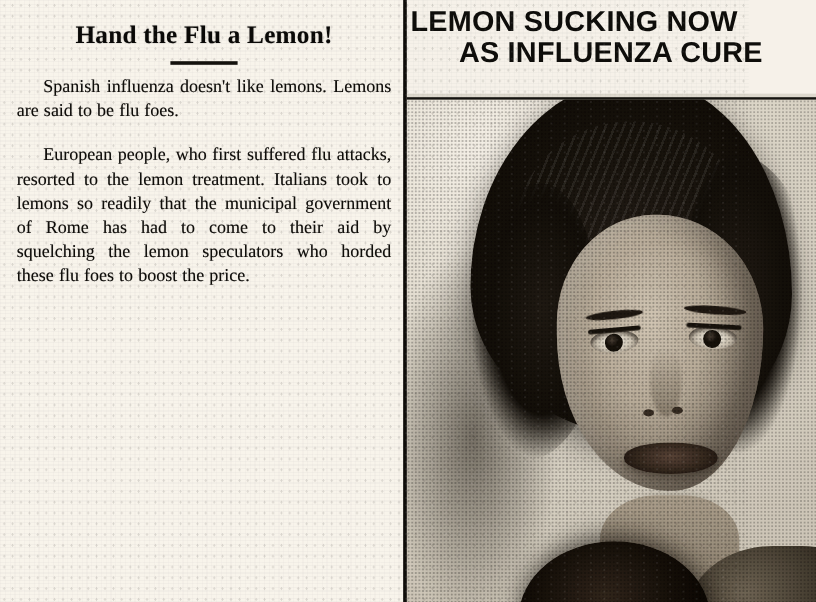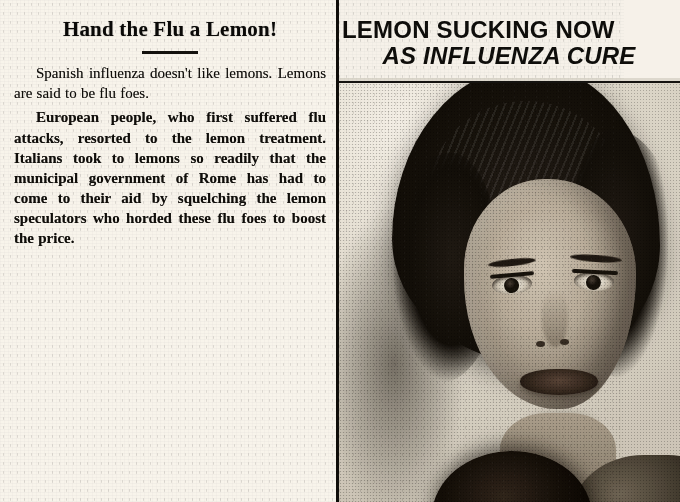--- a/index.html
+++ b/index.html
@@ -71,21 +71,21 @@
     margin: 0;
     font-size: 15px;
     line-height: 1.345;
     color: #14120f;
     text-align: justify;
     text-align-last: left;
     text-indent: 22px;
     word-spacing: 0.5px;
     text-shadow: 0 0 0.6px rgba(0,0,0,0.4);
   }
-  .body-text p + p { margin-top: 4px; font-weight: bold; }
+  .body-text p + p { margin-top: 16px; }
 
   
   .right-col {
     position: absolute;
     left: 336px;
     top: 0;
     width: 344px;
     height: 502px;
     background: #d9d4c9;
     overflow: hidden;
@@ -97,37 +97,37 @@
     top: 0;
     width: 3px;
     height: 502px;
     background: #14120f;
     z-index: 8;
   }
 
   .deck {
     position: relative;
     z-index: 4;
-    padding: 17px 4px 0 6px;
+    padding: 6px 4px 0 6px;
     background: #f0ece4;
     height: 78px;
     box-sizing: border-box;
   }
   .deck-line {
     font-family: "Liberation Sans", sans-serif;
     font-weight: bold;
     font-size: 24px;
     line-height: 26px;
     color: #131210;
     white-space: nowrap;
     letter-spacing: 0.2px;
   }
   .deck-line.l1 { text-align: left;   margin-left: 0px; }
   .deck-line.l2 { text-align: center; }
-  .deck-line.l3 { text-align: center; font-style: italic; }
+  .deck-line.l3 { text-align: center; }
 
   .deck-rule {
     position: absolute;
     left: 339px;
     top: 81px;
     width: 341px;
     height: 2px;
     background: #1a1815;
     z-index: 6;
   }

